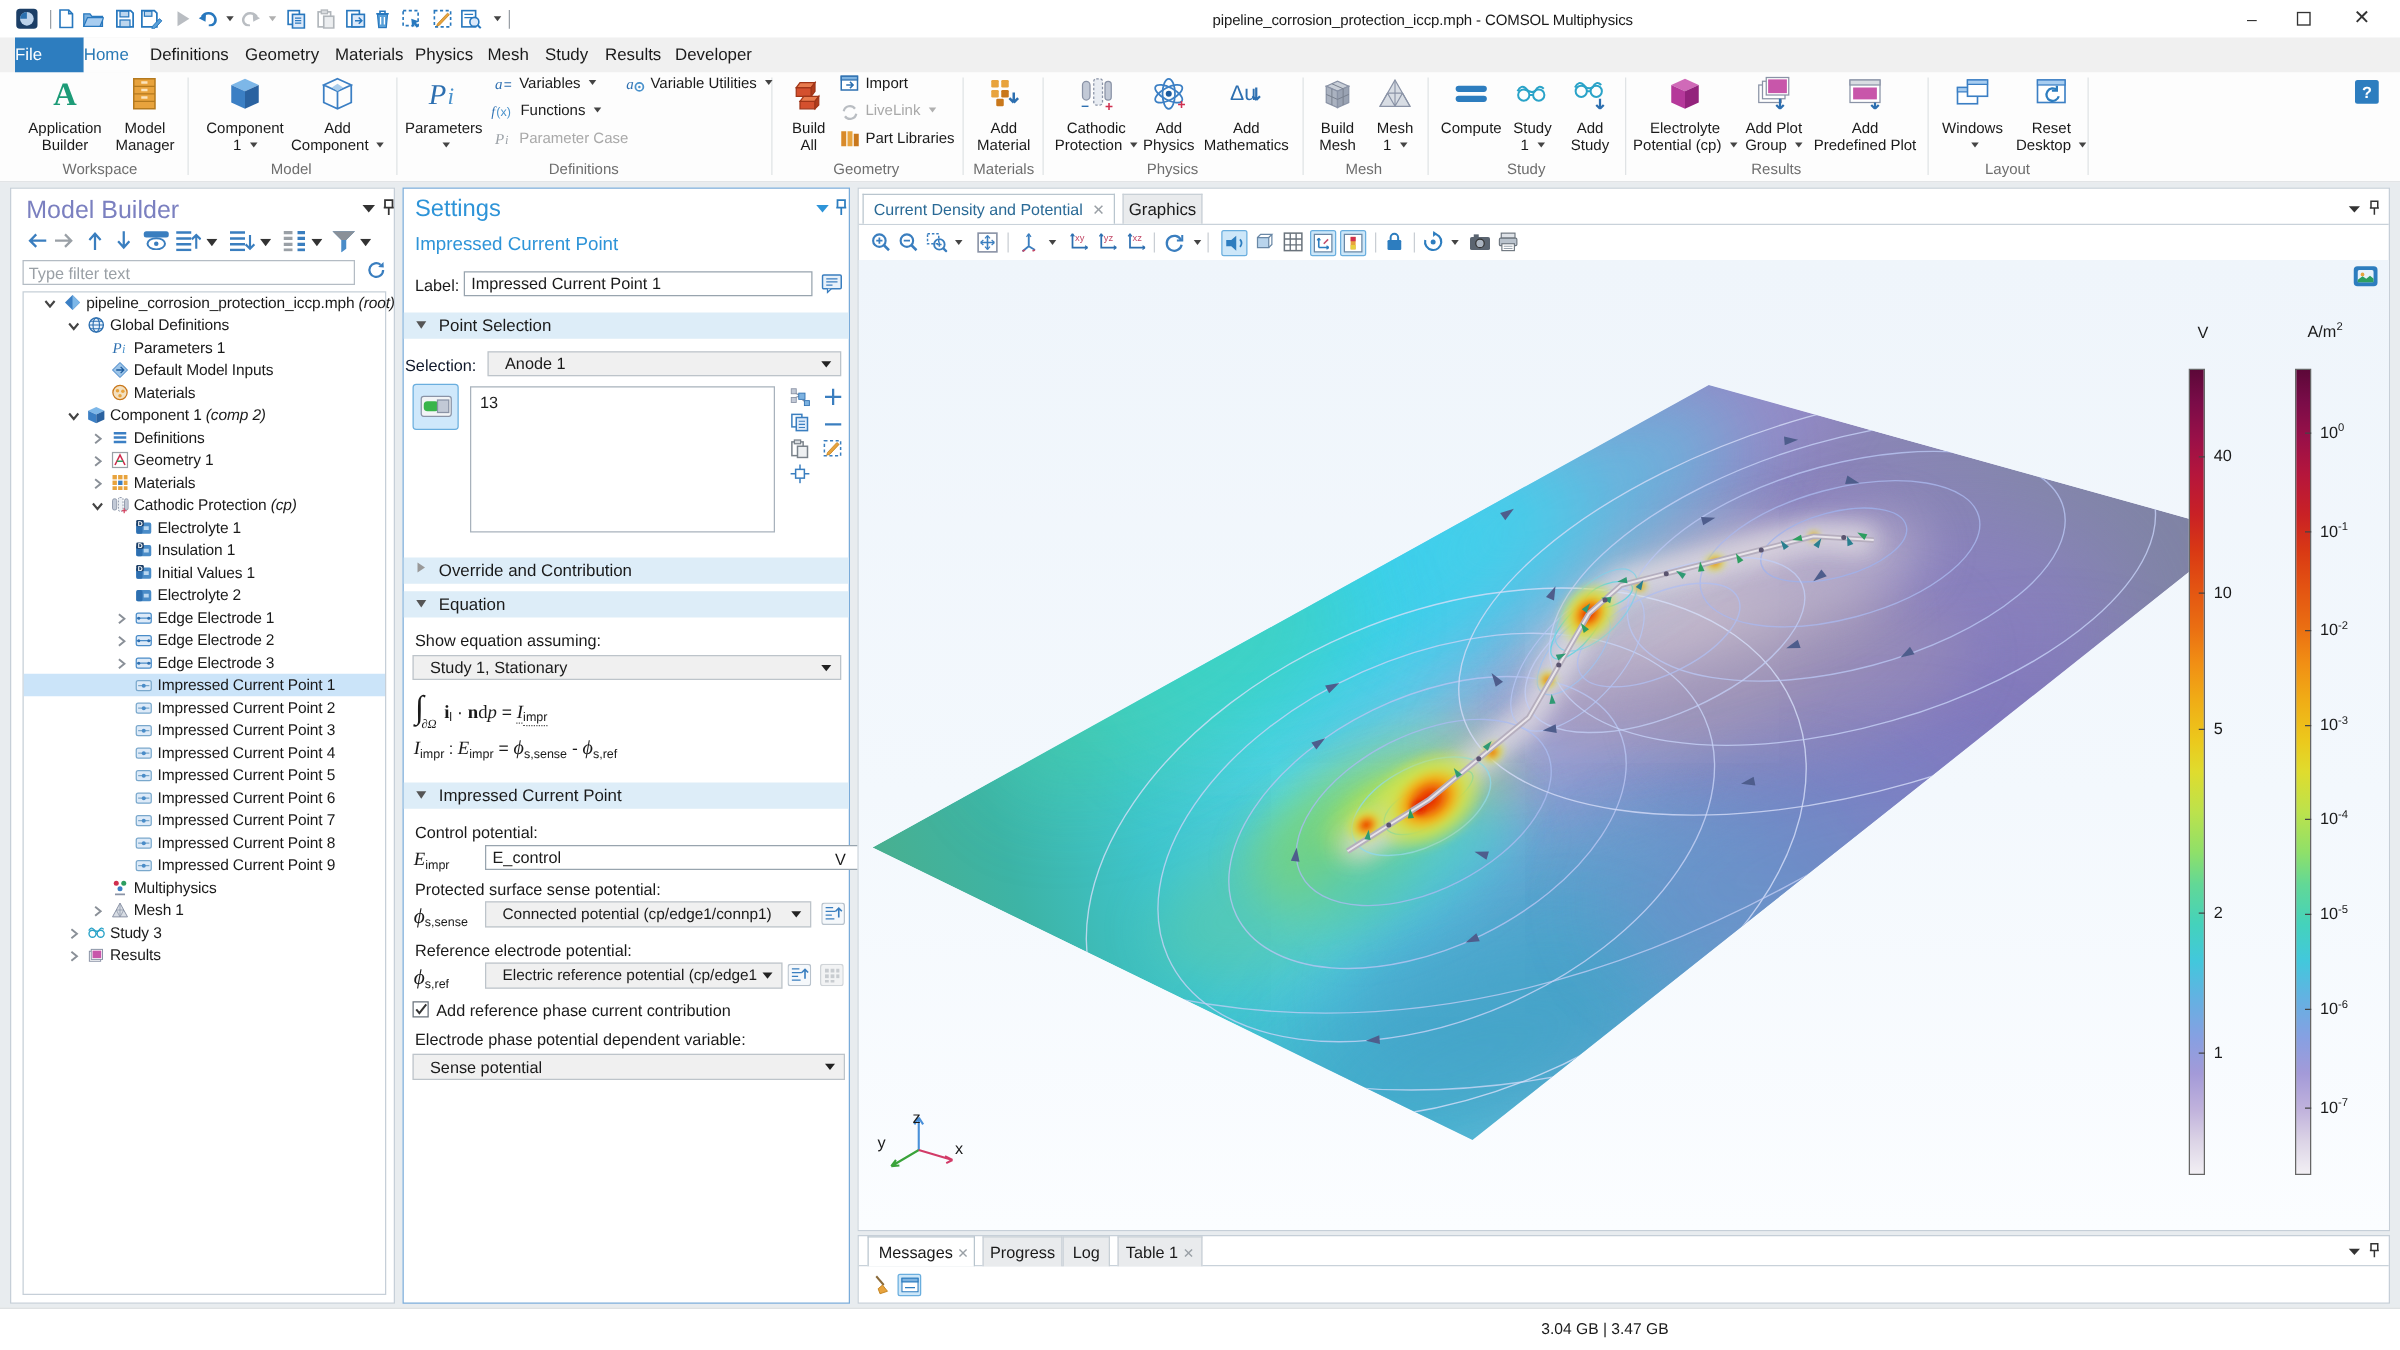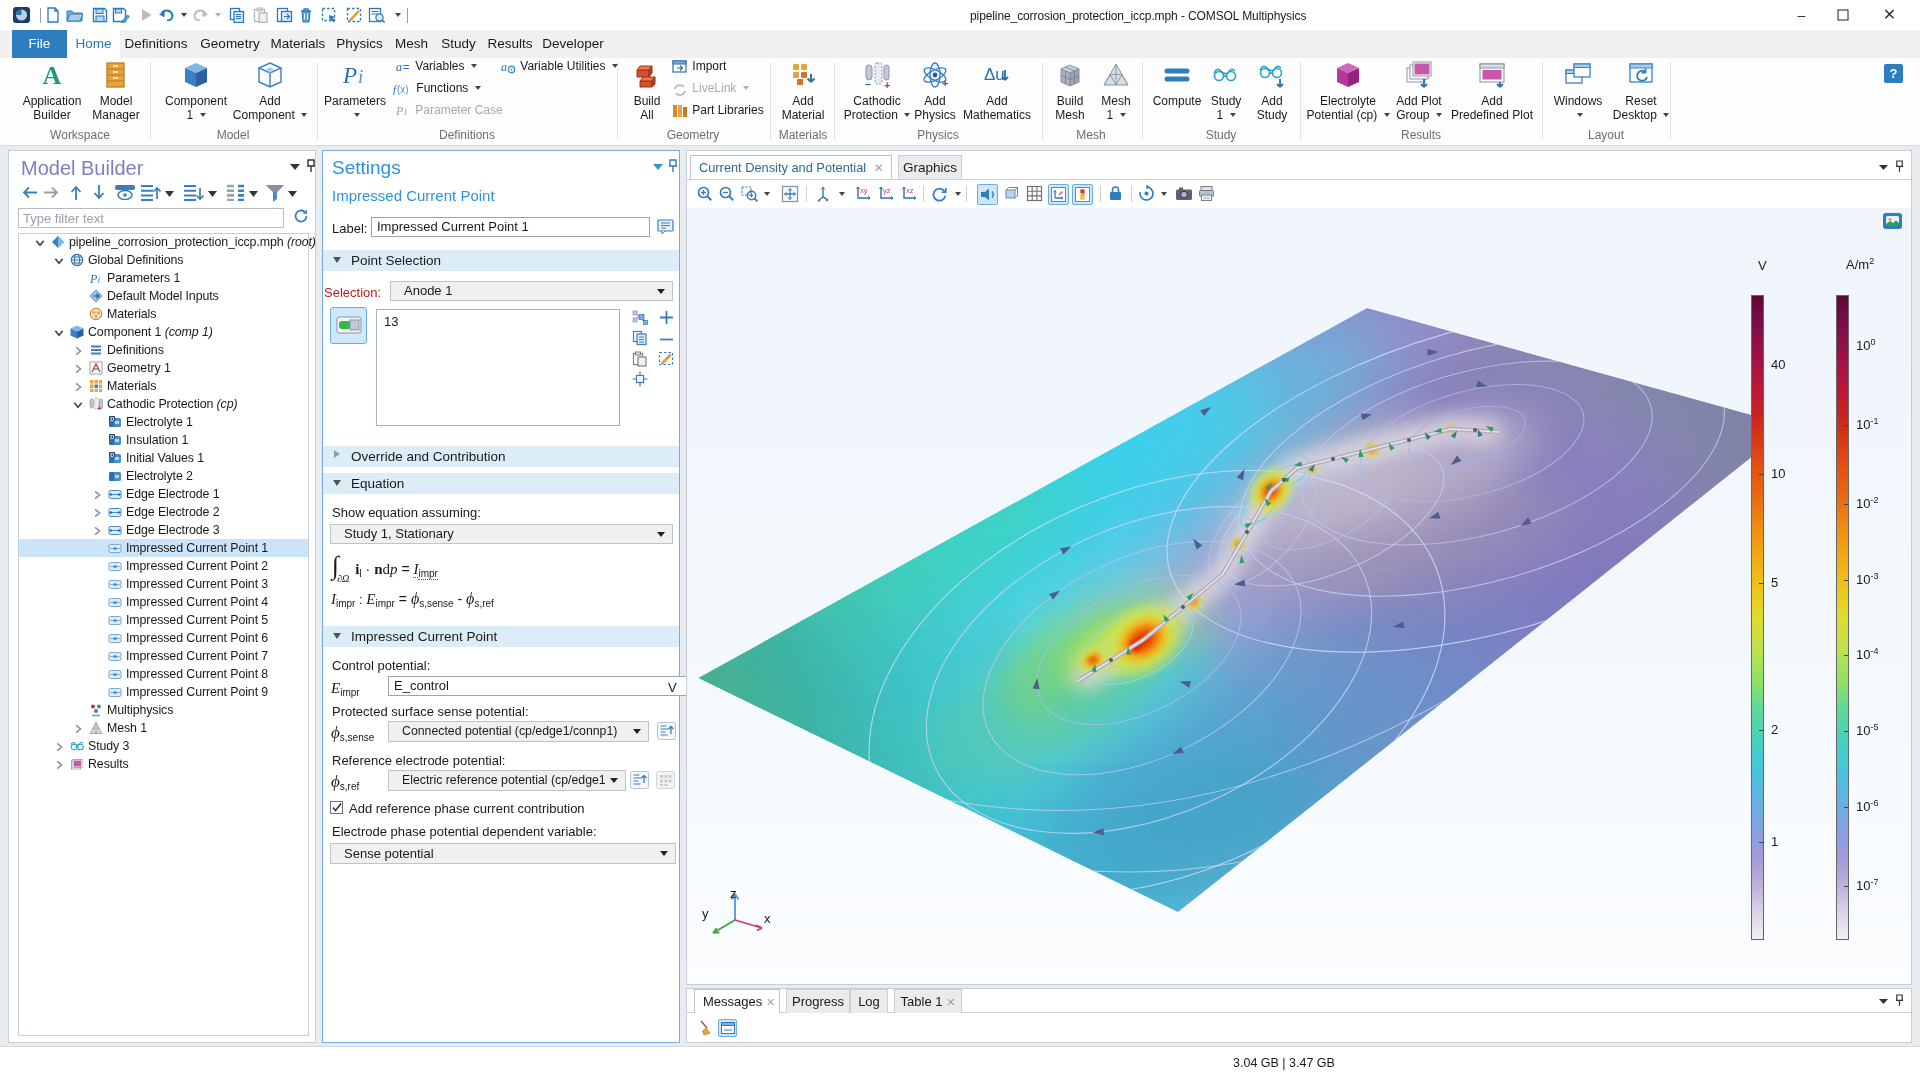--- a/index.html
+++ b/index.html
@@ -6,21 +6,21 @@
  font-family:"Liberation Sans",sans-serif;-webkit-font-smoothing:antialiased;}
 .abs{position:absolute;}
 #win{position:relative;width:1920px;height:1080px;background:#fff;}
 
 #titlebar{position:absolute;left:0;top:0;width:1920px;height:30px;background:#fff;}
 .qsep{position:absolute;top:8px;width:1px;height:15px;background:#9aa0a6;}
 #wtitle{position:absolute;left:970px;top:9px;font-size:12px;color:#1a1a1a;white-space:nowrap;letter-spacing:-0.1px;}
 .winbtn{position:absolute;top:0;width:45px;height:30px;color:#333;font-size:15px;text-align:center;line-height:30px;}
 
 #tabrow{position:absolute;left:0;top:30px;width:1920px;height:28px;background:#f0f0f0;}
-.mtab{position:absolute;top:0;height:28px;line-height:28px;font-size:13.5px;color:#1a1a1a;text-align:center;}
+.mtab{position:absolute;top:0;height:28px;line-height:28px;font-size:13.5px;color:#1a1a1a;}
 #tab-file{background:#2d7dbf;color:#fff;}
 #tab-home{background:#fdfdfd;color:#2979b5;}
 
 #ribbon{position:absolute;left:0;top:58px;width:1920px;height:88px;background:#fdfdfd;border-bottom:1px solid #d9dcde;}
 .rsep{position:absolute;top:4px;width:1px;height:78px;background:#e0e3e5;}
 .rgl{position:absolute;top:70px;font-size:12px;color:#6e6e6e;text-align:center;white-space:nowrap;}
 .ri{position:absolute;top:2px;text-align:center;}
 .ri .lbl{font-size:12px;color:#1a1a1a;line-height:13.5px;margin-top:1px;white-space:nowrap;}
 .ris{position:absolute;height:22px;font-size:12px;color:#1a1a1a;white-space:nowrap;}
 .ris svg{vertical-align:-5px;}
@@ -431,21 +431,21 @@
         <svg class="exp" style="left:45px;top:5px" width="9" height="9" viewBox="0 0 9 9">
           <path d="M1.2 2.5 L4.5 6.5 L7.8 2.5" fill="none" stroke="#444" stroke-width="1.5"></path>
         </svg>
         <span style="position:absolute;left:61px;top:0;width:14px;height:18px">
           <svg width="14" height="14" viewBox="0 0 14 14" style="position:absolute;top:2px">
             <path d="M7 0.5 L13.5 3.5 L7 6.5 L0.5 3.5 Z" fill="#7db7e8"></path>
             <path d="M0.5 3.5 L7 6.5 V13.5 L0.5 10.5 Z" fill="#3b7fc4"></path>
             <path d="M13.5 3.5 L7 6.5 V13.5 L13.5 10.5 Z" fill="#2a62a0"></path>
           </svg>
         </span>
-        <span style="position:absolute;left:79px;top:2px">Component 1 <span class="it">(comp 1)</span></span>
+        <span style="position:absolute;left:79px;top:2px">Component 1 <span class="it">(comp 2)</span></span>
       </div>
       <div class="treerow" style="left:0;top:190px;width:308px">
         <svg class="exp" style="left:64px;top:5px" width="9" height="9" viewBox="0 0 9 9">
           <path d="M2.8 1.2 L6.8 4.5 L2.8 7.8" fill="none" stroke="#8a9098" stroke-width="1.4"></path>
         </svg>
         <span style="position:absolute;left:80px;top:0;width:14px;height:18px">
           <svg width="14" height="14" viewBox="0 0 14 14" style="position:absolute;top:2px">
             <path d="M2 3.5 h10 M2 7 h10 M2 10.5 h10" stroke="#3b7fc4" stroke-width="2"></path>
           </svg>
         </span>
@@ -742,21 +742,21 @@
     <div class="sinput" style="left:371px;top:217px;width:279px;height:20px;line-height:18px">Impressed Current Point 1</div>
     <svg class="abs" style="left:657px;top:219px" width="18" height="16" viewBox="0 0 18 16">
       <rect x="1" y="1" width="15" height="11" rx="1" fill="#e8f1fa" stroke="#3a7ebf" stroke-width="1.2"></rect>
       <path d="M4 4 h9 M4 6.5 h9 M4 9 h5" stroke="#3a7ebf"></path>
       <path d="M5 12 v3 l3 -3" fill="#e8f1fa" stroke="#3a7ebf"></path>
     </svg>
     <div class="sechead" style="top:250px">
       <span class="arrw"></span>
       <span class="t">Point Selection</span>
     </div>
-    <div class="abs" style="left:324px;top:285px;font-size:13px;color:#b91c1c">Selection:</div>
+    <div class="abs" style="left:324px;top:285px;font-size:13px;color:#0f172a">Selection:</div>
     <div class="sdrop" style="left:390px;top:281px;width:283px;height:20px;line-height:18px">Anode 1<span class="da"></span></div>
     <div class="abs" style="left:330px;top:307px;width:37px;height:37px;background:#cfe8fb;border:1px solid #6aaede;border-radius:3px"></div>
     <svg class="abs" style="left:336px;top:316px" width="26" height="18" viewBox="0 0 26 18">
       <rect x="1" y="1" width="24" height="16" rx="2" fill="#f2f4f6" stroke="#8a93a6"></rect>
       <rect x="3" y="5" width="12" height="8" rx="3" fill="#39b54a"></rect>
       <rect x="14" y="4" width="9" height="10" fill="#c2c9d6" stroke="#8a93a6"></rect>
     </svg>
     <div class="abs" style="left:376px;top:309px;width:244px;height:117px;background:#fff;border:1px solid #a8b2bc"></div>
     <div class="abs" style="left:384px;top:314px;font-size:13px;color:#1a1a1a">13</div>
     <svg class="abs" style="left:632px;top:310px" width="16" height="15" viewBox="0 0 16 15">

